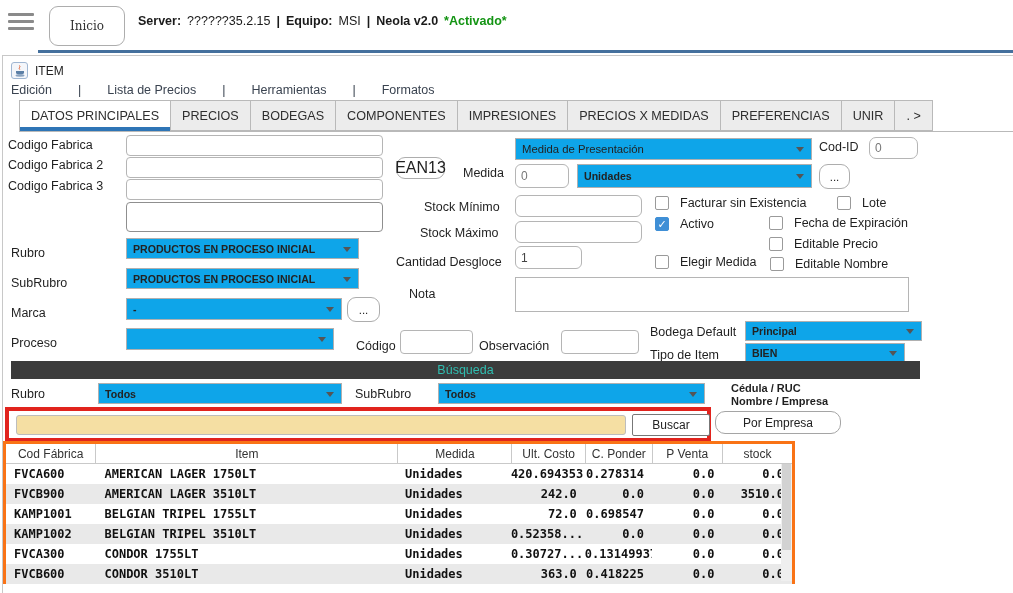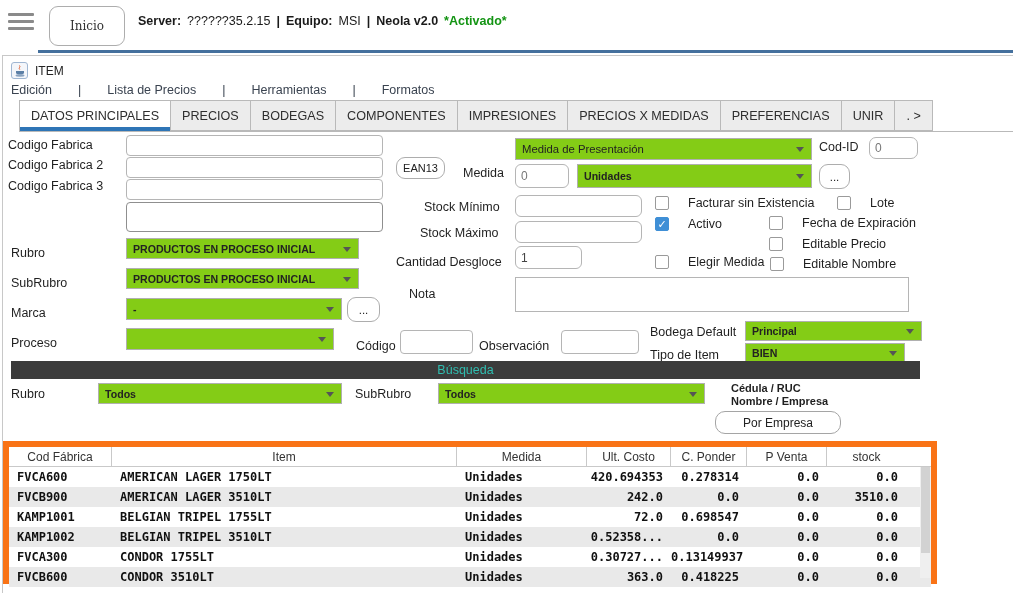--- a/index.html
+++ b/index.html
@@ -43,32 +43,32 @@
   .tab:first-child { border-left:1px solid #b9b9b9; }
   .tab.active { background:#fff; }
   .tab.active::after { content:""; position:absolute; left:0; right:0; bottom:-1px; height:4px; background:#2e75b6; }
   #tab-chevron { display:flex; align-items:center; padding:0 8px; cursor:pointer; }
 
   
   .lbl { position:absolute; font-size:12.5px; color:#1f1f1f; white-space:nowrap; }
   .lbl.small-b { font-size:11px; font-weight:bold; }
   .inp { position:absolute; background:#fff; border:1px solid #b5b5b5; border-radius:4px;
     font-size:12px; color:#444; padding:0 5px; font-family:"Liberation Sans",sans-serif; }
-  .dd { position:absolute; background:#84cc16; border:1px solid #b0b0b0; display:flex; align-items:center;
+  .dd { position:absolute; background:#0ea5e9; border:1px solid #b0b0b0; display:flex; align-items:center;
     padding:0 6px; cursor:pointer; }
   .dd .val { font-size:10.6px; font-weight:bold; color:#222; white-space:nowrap; overflow:hidden; }
   .dd .val.normal { font-weight:normal; font-size:11.3px; }
   .dd .arr { position:absolute; right:7px; top:50%; margin-top:-2px; width:0; height:0;
     border-left:4.5px solid transparent; border-right:4.5px solid transparent; border-top:5px solid #555; }
   .btn-round { position:absolute; background:#fff; border:1px solid #adadad; border-radius:9px;
     font-size:11.5px; color:#222; display:flex; align-items:center; justify-content:center; cursor:pointer; }
   #nombre-item-btn { position:absolute; left:12px; top:148px; width:106px; height:28px; background:#333;
     color:#fff; font-size:12.5px; display:flex; align-items:center; justify-content:center; cursor:pointer; }
 
-  .cb { position:absolute; display:flex; align-items:flex-end; gap:19px; cursor:pointer; }
+  .cb { position:absolute; display:flex; align-items:flex-end; gap:11px; cursor:pointer; }
   .cb .box { width:14px; height:14px; border:1px solid #9a9a9a; border-radius:2px; background:#fff;
     display:flex; align-items:center; justify-content:center; flex:0 0 auto; }
   .cb.checked .box { background:#3f8fd6; border-color:#3f8fd6; color:#fff; font-size:11px; line-height:1; }
   .cb .cl { font-size:12.5px; color:#1f1f1f; white-space:nowrap; }
 
   
   #busqueda-bar { position:absolute; left:8px; top:305px; width:909px; height:18px; background:#3b3b3b;
     display:flex; align-items:center; justify-content:center; }
   #busqueda-bar span { color:#2fbdb0; font-size:12.5px; }
 
@@ -76,22 +76,22 @@
   #search-input { position:absolute; left:7px; top:4px; width:610px; height:20px; background:#f5dfa3;
     border:1px solid #bdbdbd; border-radius:3px; font-size:12px; padding:0 5px; }
   #buscar-btn { position:absolute; left:623px; top:3px; width:78px; height:22px; background:#fff;
     border:1.5px solid #777; border-radius:2px; font-size:12px; color:#222;
     display:flex; align-items:center; justify-content:center; cursor:pointer; }
   #por-empresa-btn { position:absolute; left:712px; top:355px; width:126px; height:23px; background:#fff;
     border:1px solid #a5a5a5; border-radius:10px; font-size:12px; color:#222;
     display:flex; align-items:center; justify-content:center; cursor:pointer; }
 
   
-  #results-table { position:absolute; left:0; top:385px; width:934px; height:143px;
-    border:6px solid #f97316; background:#fff; }
+  #results-table { position:absolute; left:0; top:385px; width:792px; height:143px;
+    border:3px solid #f97316; background:#fff; }
   #thead { display:flex; height:20px; border-bottom:1px solid #c9c9c9; }
   .th { font-size:12px; color:#333; display:flex; align-items:center; justify-content:center;
     border-right:1px solid #c9c9c9; height:100%; }
   .th:last-child { border-right:none; }
   .trow { display:flex; height:20px; align-items:center;
     font-family:"DejaVu Sans Mono", monospace; font-size:12px; font-weight:bold; color:#111; }
   .trow.alt { background:#e9e9e9; }
   .tc { white-space:nowrap; overflow:hidden; }
   .w0 { width:103px; } .w1 { width:345px; } .w2 { width:130px; } .w3 { width:84px; }
   .w4 { width:76px; } .w5 { width:80px; } .w6 { width:79px; }
@@ -192,21 +192,21 @@
         <span class="arr"></span>
     </div>
 
     <div class="dd" style="left:512px; top:82px; width:297px; height:22px;">
       <span class="val normal">Medida de Presentación</span>
         <span class="arr"></span>
     </div>
     <span class="lbl" style="left:816px; top:84px;">Cod-ID</span>
     <input class="inp" style="left: 866px; top: 81px; width: 49px; height: 22px; border-radius: 7px; color: rgb(119, 119, 119);" value="0">
 
-    <div class="btn-round" style="left:393px; top:101px; width:49px; height:22px; font-size:11px;">EAN13</div>
+    <div class="btn-round" style="left:393px; top:101px; width:49px; height:22px; font-size:16px;">EAN13</div>
     <span class="lbl" style="left:460px; top:110px;">Medida</span>
     <input class="inp" style="left: 512px; top: 108px; width: 54px; height: 24px; border-radius: 6px; color: rgb(119, 119, 119);" value="0">
     <div class="dd" style="left:574px; top:108px; width:235px; height:24px;">
       <span class="val">Unidades</span>
         <span class="arr"></span>
     </div>
     <div class="btn-round" style="left:816px; top:108px; width:31px; height:25px;">...</div>
 
     <span class="lbl" style="left:421px; top:144px;">Stock Mínimo</span>
     <input class="inp" style="left: 512px; top: 139px; width: 127px; height: 22px; border-radius: 6px;">
@@ -273,20 +273,24 @@
         <span class="arr"></span>
     </div>
     <span class="lbl" style="left:352px; top:331px;">SubRubro</span>
     <div class="dd" style="left:435px; top:327px; width:267px; height:21px;">
       <span class="val">Todos</span>
         <span class="arr"></span>
     </div>
     <span class="lbl small-b" style="left:728px; top:326px;">Cédula / RUC</span>
     <span class="lbl small-b" style="left:728px; top:339px;">Nombre / Empresa</span>
 
+    <div id="red-box">
+      <input id="search-input" value="" style="">
+      <div id="buscar-btn">Buscar</div>
+    </div>
     <div id="por-empresa-btn">Por Empresa</div>
 
     <div id="results-table">
       <div id="thead">
         <div class="th w0">Cod Fábrica</div>
         <div class="th w1">Item</div>
         <div class="th w2">Medida</div>
         <div class="th w3">Ult. Costo</div>
         <div class="th w4">C. Ponder</div>
         <div class="th w5">P Venta</div>

